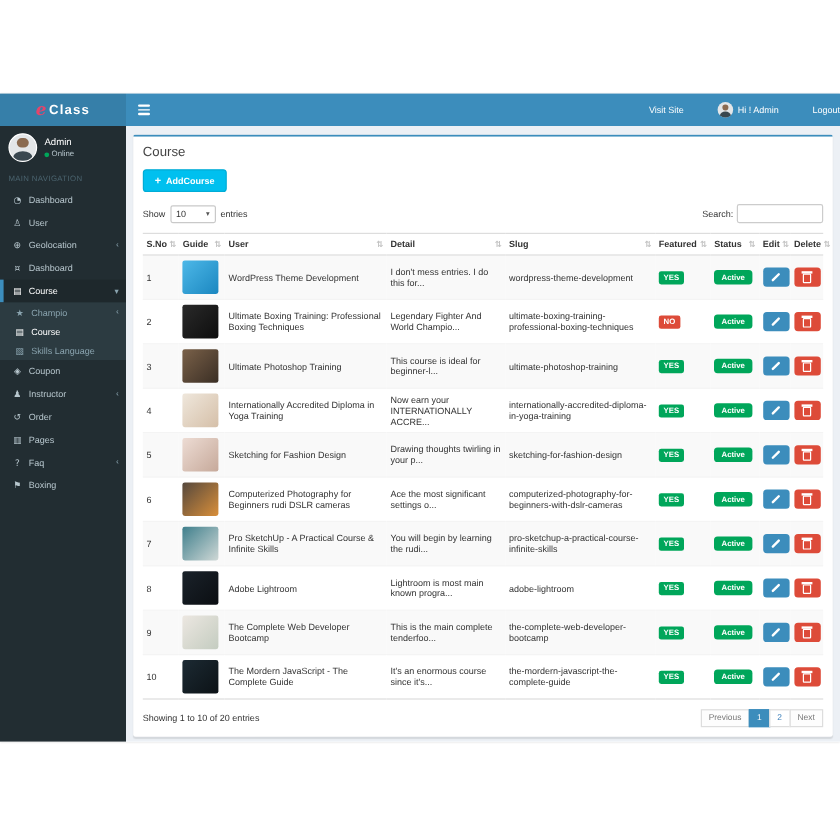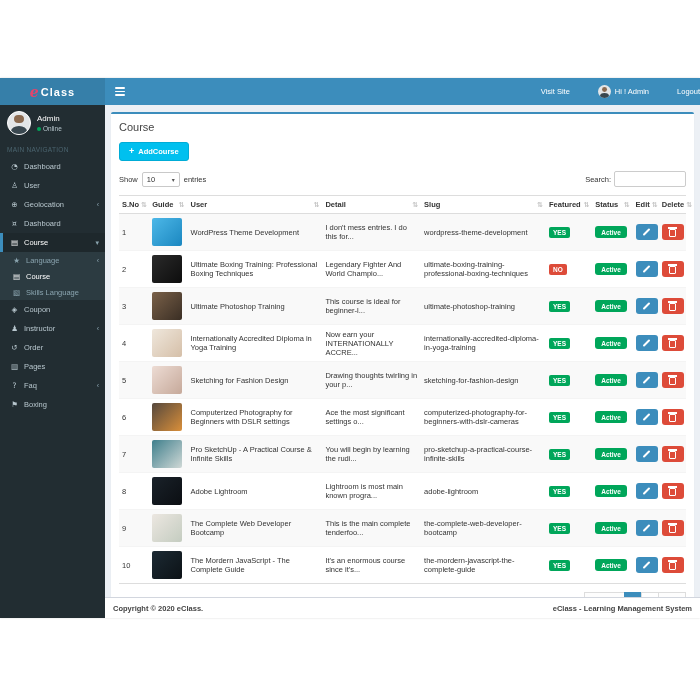--- a/index.html
+++ b/index.html
@@ -151,21 +151,21 @@
           <span>Dashboard</span>
         </div>
         <div class="menu-item active-parent">
           <span class="mi-icon">▤</span>
           <span>Course</span>
           <span class="chev">▾</span>
         </div>
         <div class="submenu">
           <div class="menu-item">
             <span class="mi-icon">★</span>
-            <span>Language</span>
+            <span>Champio</span>
             <span class="chev">‹</span>
           </div>
           <div class="menu-item active-sub">
             <span class="mi-icon">▤</span>
             <span>Course</span>
           </div>
           <div class="menu-item">
             <span class="mi-icon">▧</span>
             <span>Skills Language</span>
           </div>
@@ -382,21 +382,21 @@
     <td><button class="btn-del">
                         <span class="trash-icon"></span>
                       </button></td>
   </tr>
 
   <tr>
     <td>6</td>
     <td>
                       <div class="thumb" style="background: linear-gradient(135deg, rgb(85, 72, 61), rgb(217, 143, 58));"></div>
                     </td>
-    <td>Computerized Photography for Beginners with DSLR settings</td>
+    <td>Computerized Photography for Beginners rudi DSLR cameras</td>
     <td>Ace the most significant settings o...</td>
     <td>computerized-photography-for-beginners-with-dslr-cameras</td>
     <td><span class="badge badge-green">YES</span></td>
     <td><span class="status-btn">Active</span></td>
     <td><button class="btn-edit">
                         <span class="pencil-icon"></span>
                       </button></td>
     <td><button class="btn-del">
                         <span class="trash-icon"></span>
                       </button></td>
@@ -481,20 +481,16 @@
               <span class="pagination">
                 <span class="page-btn nav-btn">Previous</span>
                 <span class="page-btn active">1</span>
                 <span class="page-btn">2</span>
                 <span class="page-btn nav-btn">Next</span>
               </span>
             </div>
           </div>
         </div>
 
-        <div class="main-footer">
-          <span>Copyright © 2020 eClass.</span>
-          <span>eClass - Learning Management System</span>
-        </div>
       </div>
     </div>
   </div>
 </div>
 
 </body></html>

